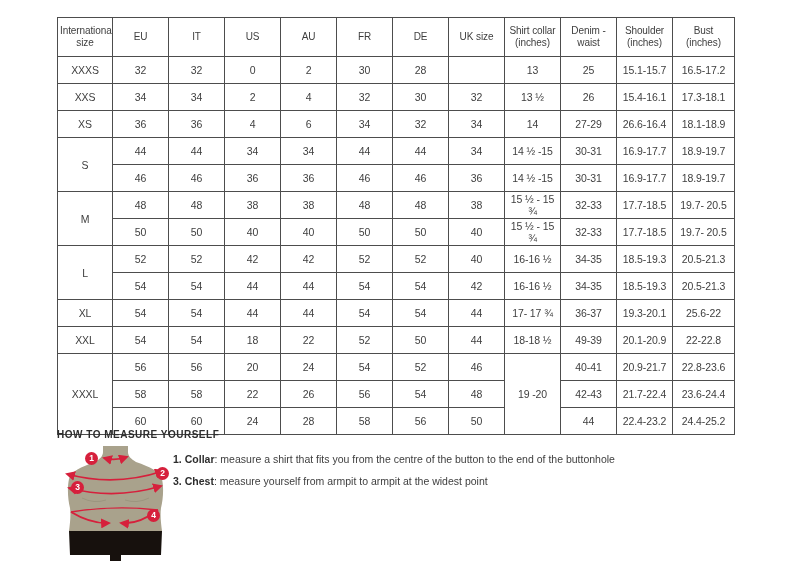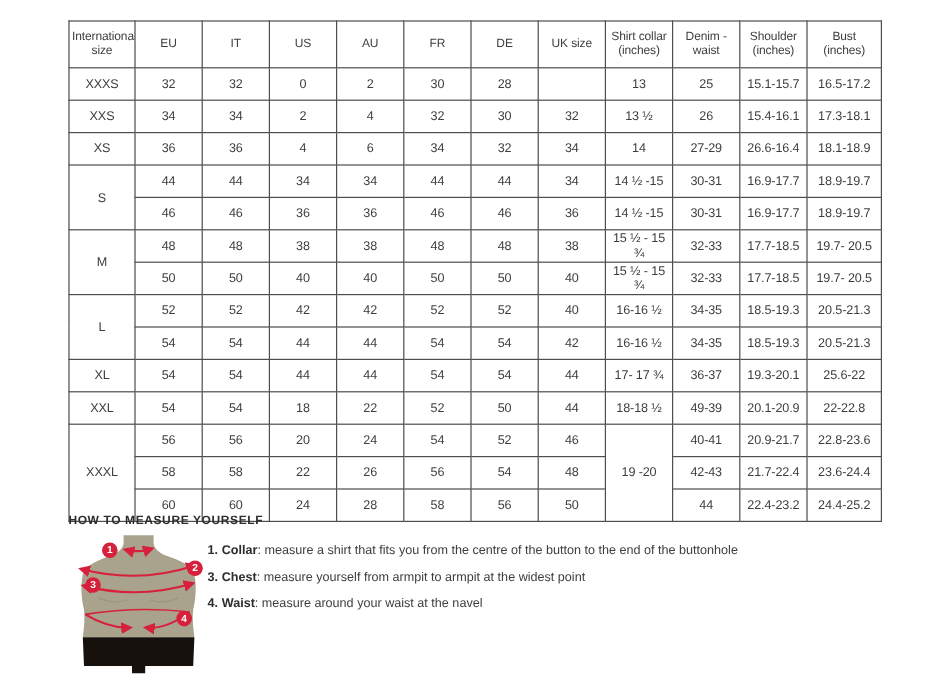--- a/index.html
+++ b/index.html
@@ -301,14 +301,13 @@
   </svg>
   <div class="marker marker-1" style="background:#d6203c">1</div>
   <div class="marker marker-2" style="background:#d6203c">2</div>
   <div class="marker marker-3" style="background:#d6203c">3</div>
   <div class="marker marker-4" style="background:#d6203c">4</div>
 </div>
 
 <ul class="steps">
   <li class="step"><span class="num">1.</span><b>Collar</b><span>: measure a shirt that fits you from the centre of the button to the end of the buttonhole</span></li>
   <li class="step"><span class="num">3.</span><b>Chest</b><span>: measure yourself from armpit to armpit at the widest point</span></li>
-  <li class="step"><span class="num">4.</span><b>Waist</b><span>: measure around your waist at the navel</span></li>
 </ul>
 
 </body></html>

